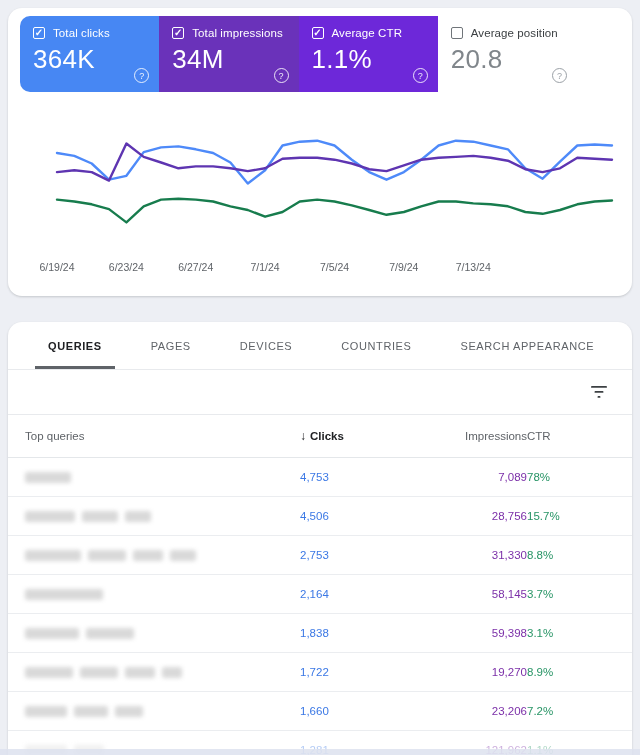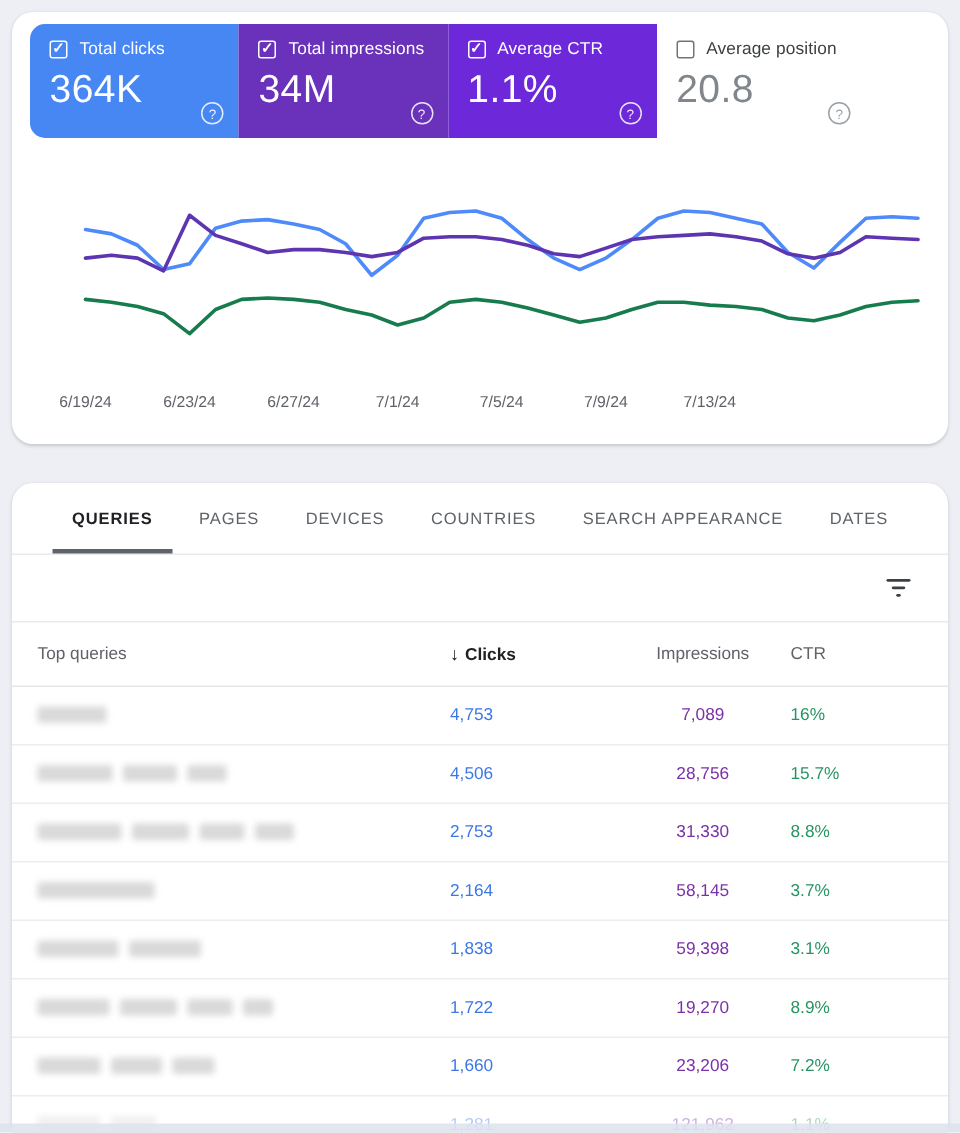--- a/index.html
+++ b/index.html
@@ -32,36 +32,36 @@
   .help{position:absolute;right:10px;bottom:9px;width:13px;height:13px;border:1.2px solid rgba(255,255,255,.85);
     border-radius:50%;font-size:9px;color:rgba(255,255,255,.9);display:flex;align-items:center;justify-content:center}
   .card-white .help{border-color:#9aa0a6;color:#9aa0a6}
 
   
   #chart-svg{position:absolute;left:0;top:98px;width:624px;height:184px;display:block}
   .chart-line{fill:none;stroke-width:2.4;stroke-linejoin:round;stroke-linecap:round}
   .xlabel{font-size:10.5px;fill:#5f6368}
 
   
-  .tabs{height:47px;display:flex;align-items:stretch;padding-left:26px;border-bottom:1px solid #e8eaed;column-gap:3px}
+  .tabs{height:47px;display:flex;align-items:stretch;padding-left:26px;border-bottom:1px solid #e8eaed;column-gap:21px}
   .tab{position:relative;display:flex;align-items:center;padding:0 14px;font-size:11px;letter-spacing:.6px;
     color:#5f6368;cursor:pointer;white-space:nowrap}
   .tab.active{color:#202124;font-weight:700}
   .tab.active::after{content:"";position:absolute;left:1px;right:1px;bottom:0;height:3px;background:#5f6368}
 
   
   .filter-row{height:44px;border-bottom:1px solid #e8eaed;position:relative}
   .filter-icon{position:absolute;right:24px;top:15px;cursor:pointer}
 
   
   .table-header{height:42px;display:flex;align-items:center;padding:0 15px 0 17px;
     border-bottom:1px solid #e4e7ea;font-size:11.5px;color:#5f6368}
   .col-q{flex:1;min-width:0}
   .col-c{width:110px;text-align:left}
-  .col-i{width:117px;text-align:center}
+  .col-i{width:117px;text-align:right}
   .col-r{width:90px;}
   .th-clicks{color:#202124;font-weight:700}
   .sort-arrow{font-weight:400;margin-right:4px;font-size:12px;color:#202124}
   .trow{height:38px;display:flex;align-items:center;padding:0 15px 0 17px;
     border-bottom:1px solid #ebedf0;font-size:11.5px;cursor:pointer}
   .trow .col-c{color:#3b78e5}
   .trow .col-i{color:#7b2fa8}
   .trow .col-r{color:#279465}
   .trow.faded{opacity:.38}
   .blur-word{display:inline-block;height:11px;background:#d9d9d9;border-radius:2px;margin-right:7px;
@@ -152,21 +152,21 @@
     <div class="col-c th-clicks"><span class="sort-arrow">↓</span><span>Clicks</span></div>
     <div class="col-i">Impressions</div>
     <div class="col-r">CTR</div>
   </div>
 
   <div id="rows">
       <div class="trow">
         <div class="col-q"><span class="blur-word" style="width: 46px;"></span></div>
         <div class="col-c">4,753</div>
         <div class="col-i">7,089</div>
-        <div class="col-r">16%</div>
+        <div class="col-r">78%</div>
       </div>
       <div class="trow">
         <div class="col-q"><span class="blur-word" style="width: 50px;"></span><span class="blur-word" style="width: 36px;"></span><span class="blur-word" style="width: 26px;"></span></div>
         <div class="col-c">4,506</div>
         <div class="col-i">28,756</div>
         <div class="col-r">15.7%</div>
       </div>
       <div class="trow">
         <div class="col-q"><span class="blur-word" style="width: 56px;"></span><span class="blur-word" style="width: 38px;"></span><span class="blur-word" style="width: 30px;"></span><span class="blur-word" style="width: 26px;"></span></div>
         <div class="col-c">2,753</div>

